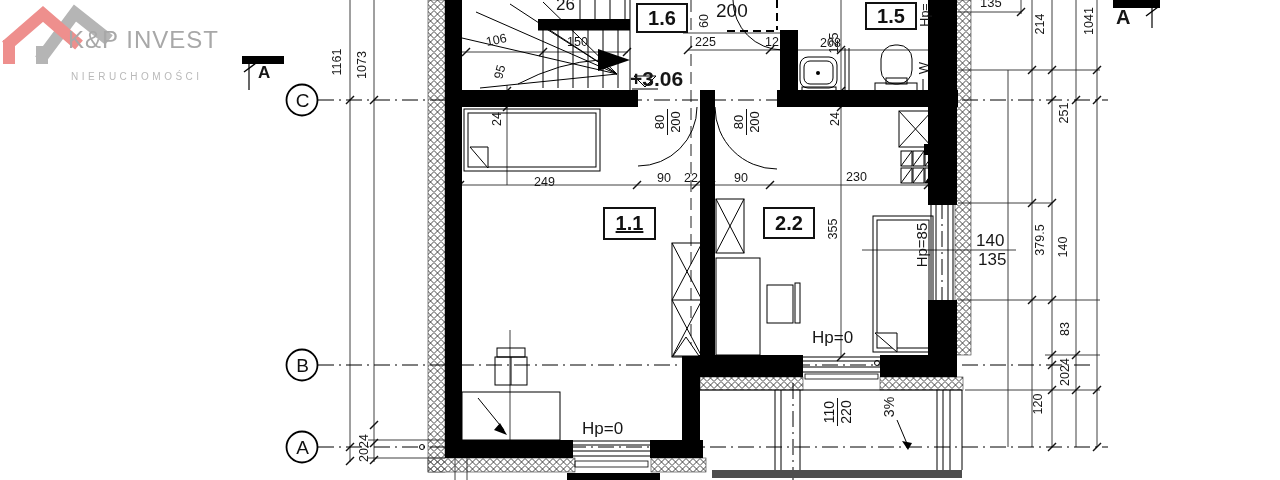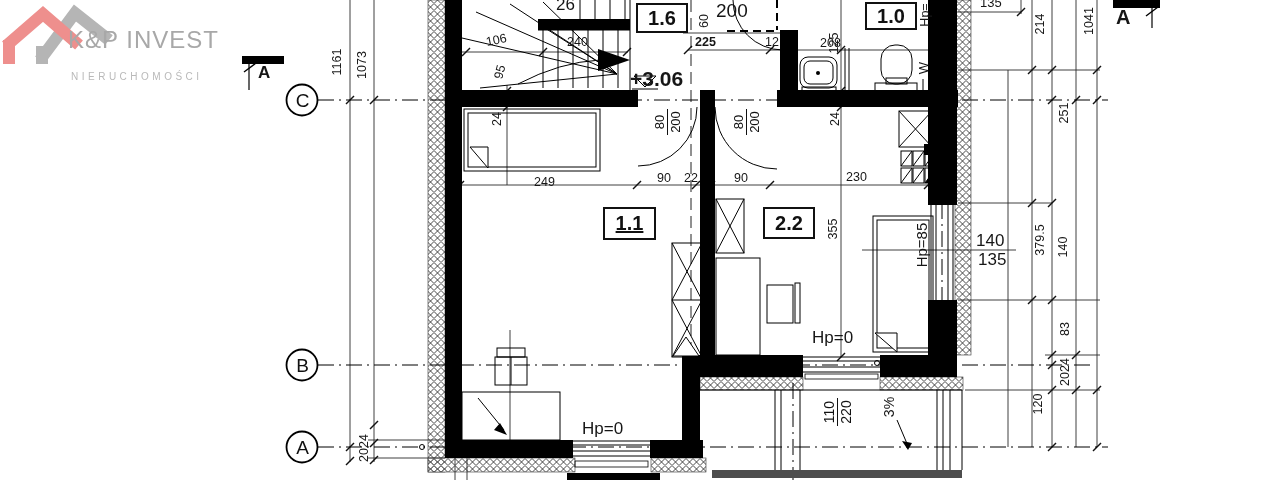--- a/index.html
+++ b/index.html
@@ -303,42 +303,42 @@
 <div class="t secA" style="left:1116px;top:7px;font-size:20px;">A</div>
 
 <div class="gletter" style="left:287px;top:85px;">C</div>
 <div class="gletter" style="left:287px;top:350px;">B</div>
 <div class="gletter" style="left:287px;top:432px;">A</div>
 
 <div class="roombox" style="left:636px;top:3px;width:48px;height:26px;">
   <span>1.6</span>
     </div>
 <div class="roombox" style="left:865px;top:2px;width:48px;height:24px;">
-  <span>1.0</span>
+  <span>1.5</span>
     </div>
 <div class="roombox" style="left:603px;top:207px;width:49px;height:29px;text-decoration:underline;">
   <span>1.1</span>
     </div>
 <div class="roombox" style="left:763px;top:207px;width:48px;height:28px;">
   <span>2.2</span>
     </div>
 
 <div class="t lvl" style="left:630px;top:68px;">+3.06</div>
 
 <div class="t" style="left:556px;top:-4px;font-size:17px;">26</div>
 <div class="t dim" style="left:486px;top:34px;transform:rotate(-12deg);">106</div>
-<div class="t dim" style="left:567px;top:36px;">240</div>
+<div class="t dim" style="left:567px;top:36px;">150</div>
 <div class="rlab" style="left:472px;top:65px;transform:rotate(-75deg);">95</div>
 
 <div class="rlab" style="left:309px;top:55px;">1161</div>
 <div class="rlab" style="left:334px;top:58px;">1073</div>
 <div class="rlab" style="left:336px;top:441px;">2024</div>
 
 <div class="rlab" style="left:676px;top:14px;">60</div>
-<div class="t dim" style="left:695px;top:36px;font-weight:bold;">225</div>
+<div class="t dim" style="left:695px;top:36px;">225</div>
 <div class="t dim" style="left:765px;top:36px;">12</div>
 <div class="rlab" style="left:806px;top:36px;">125</div>
 <div class="t dim" style="left:820px;top:37px;">208</div>
 <div class="t dim" style="left:980px;top:-4px;font-size:13px;">135</div>
 
 <div class="t" style="left:716px;top:1px;font-size:19px;">200</div>
 <div class="t" style="left:728px;top:-14px;font-size:16px;">80</div>
 
 <div class="frac" style="left:649px;top:107px;width:36px;height:30px;font-size:13px;">
   <span>80</span>

